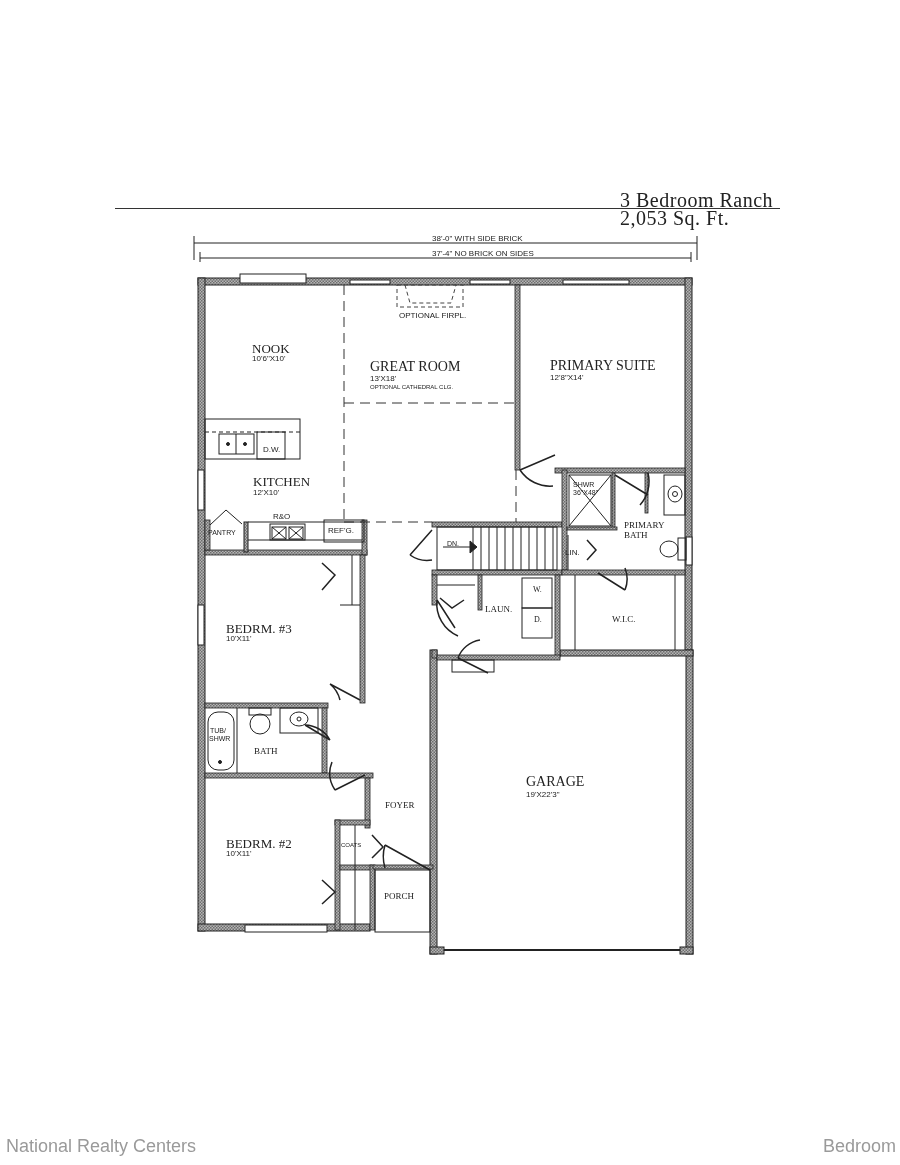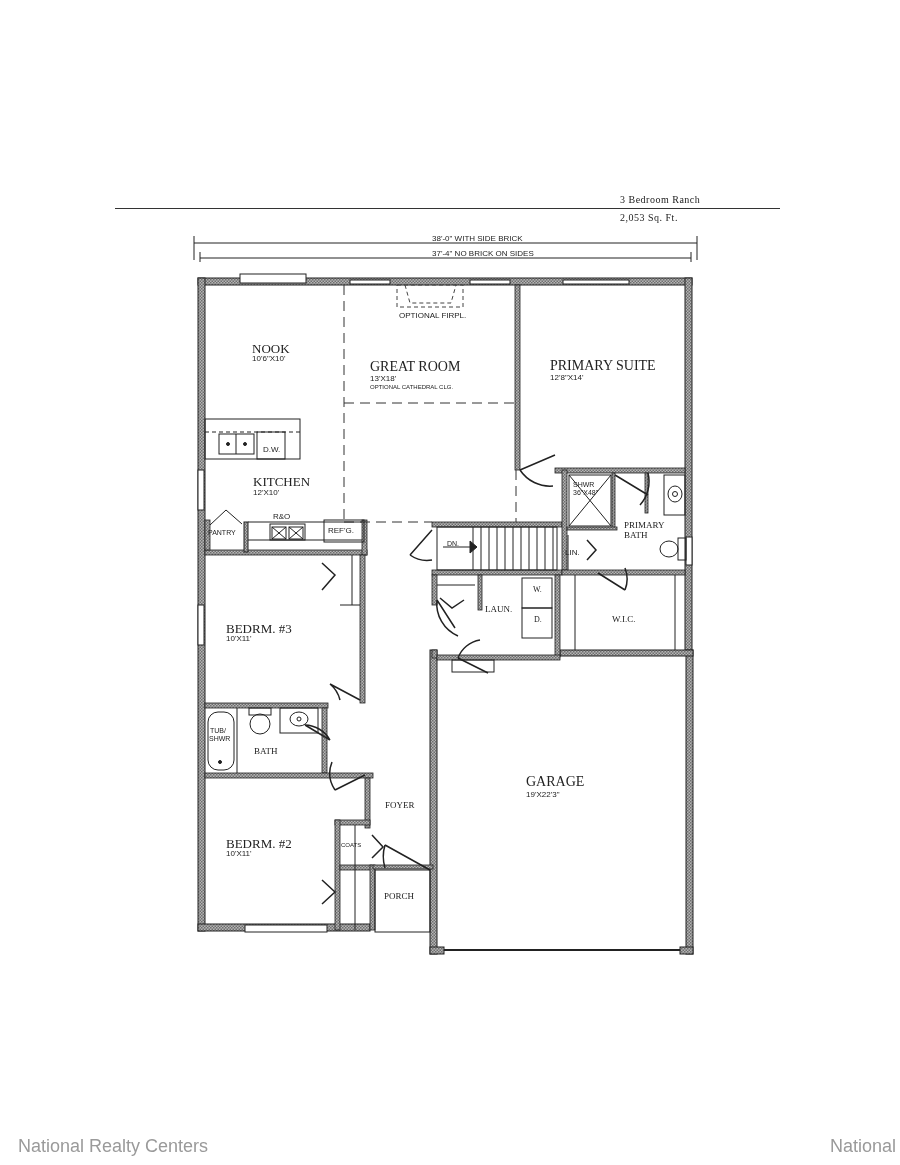--- a/index.html
+++ b/index.html
@@ -1,21 +1,21 @@
 <!DOCTYPE html>
 <html><head>
 <meta charset="utf-8">
 <style>
   html, body { margin: 0; padding: 0; background: #ffffff; }
   body { width: 900px; height: 1165px; position: relative; overflow: hidden; font-family: "Liberation Sans", sans-serif; }
   .plan { position: absolute; left: 0; top: 0; width: 900px; height: 1165px; }
-  .title-block { position: absolute; left: 620px; top: 191px; font-family: "Liberation Serif", serif; font-size: 10px; color: #222; letter-spacing: 0.5px; line-height: 18px; }
+  .title-block { position: absolute; left: 620px; top: 191px; font-family: "Liberation Serif", serif; font-size: 20px; color: #222; letter-spacing: 0.5px; line-height: 18px; }
   .title-rule { position: absolute; left: 115px; top: 208px; width: 665px; height: 1px; background: #333; }
   .footer { position: absolute; top: 1136px; font-size: 18px; color: #9a9a9a; font-family: "Liberation Sans", sans-serif; }
-  .footer.left { left: 18px; text-align: center; }
+  .footer.left { left: 6px; text-align: center; }
   .footer.right { right: 4px; }
   svg text.room { font-family: "Liberation Serif", serif; fill: #222; }
   svg text.dim { font-family: "Liberation Sans", sans-serif; fill: #222; }
   svg text.small { font-family: "Liberation Sans", sans-serif; fill: #222; }
 </style>
 </head>
 <body>
 
 <div class="title-block">
   <div>3 Bedroom Ranch</div>
@@ -278,13 +278,13 @@
   <text class="small" x="341" y="847" font-size="6">COATS</text>
 
   <text class="room" x="226" y="848" font-size="13">BEDRM.  #2</text>
   <text class="small" x="226" y="856" font-size="8">10'X11'</text>
 
   <rect x="375" y="870" width="55" height="62" fill="none" stroke="#222" stroke-width="1"></rect>
   <text class="room" x="384" y="899" font-size="9">PORCH</text>
 </svg>
 
 <div class="footer left">National Realty Centers</div>
-<div class="footer right">National</div>
+<div class="footer right">Bedroom</div>
 
 </body></html>

